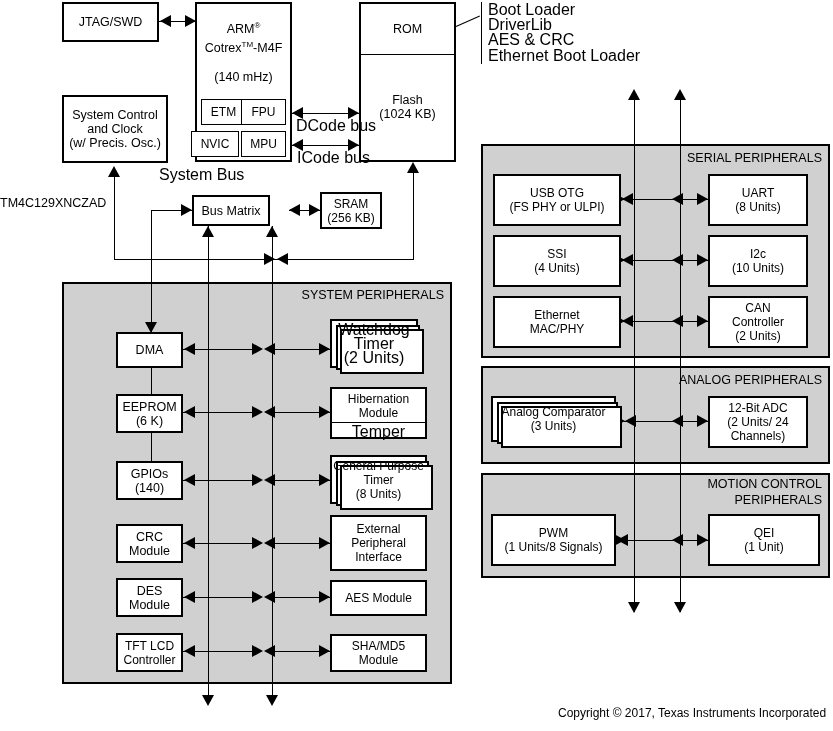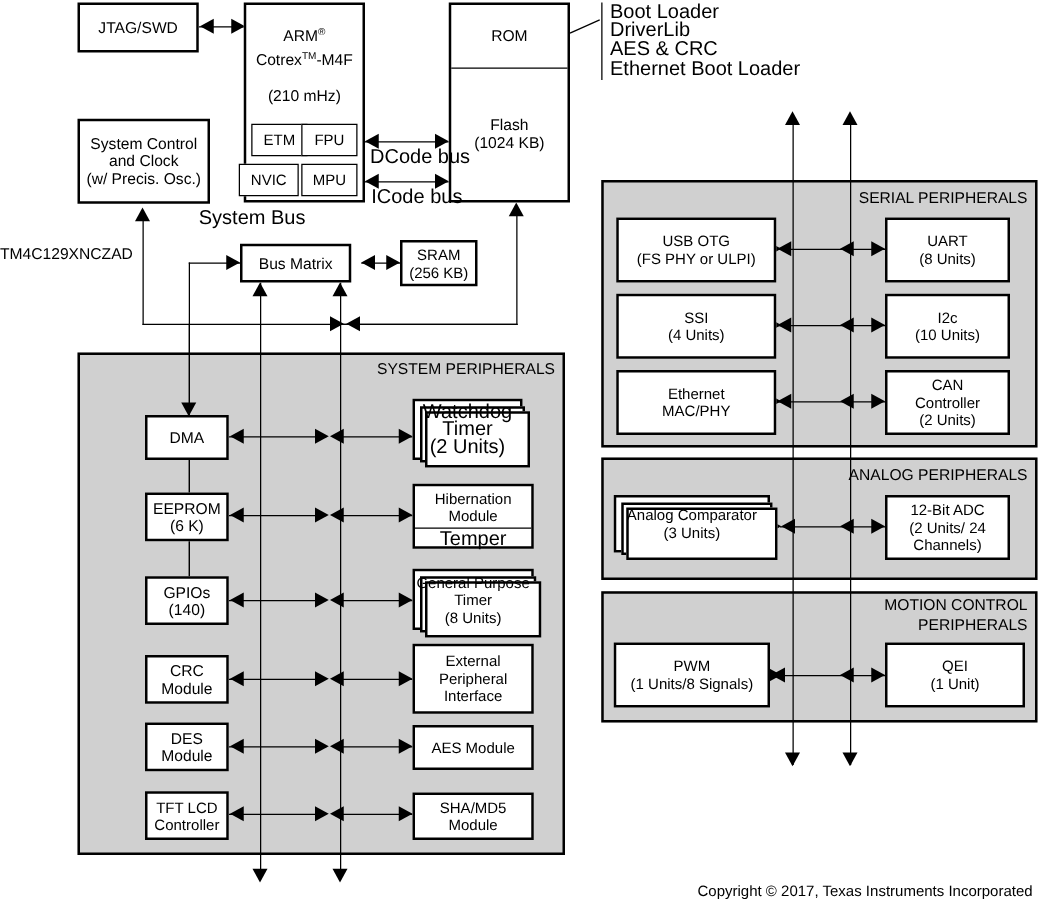--- a/index.html
+++ b/index.html
@@ -135,21 +135,21 @@
 
   <div class="hline" style="left:159px; top:21px; width:37px;"></div>
   <div class="ar left" style="left:160px; top:15px;"></div>
   <div class="ar right" style="left:185px; top:15px;"></div>
 
   <div class="box" style="left:195px; top:2px; width:97px; height:160px; justify-content:flex-start; padding-top:14px;align-items:center;">
     <div style="font-size:12.5px;line-height:15px;">
       <div><span>ARM</span><span class="sup">®</span></div>
       <div><span>Cotrex</span><span class="sup">TM</span><span>-M4F</span></div>
     </div>
-    <div style="margin-top:14px;">(210 mHz)</div>
+    <div style="margin-top:14px;">(140 mHz)</div>
   </div>
 
   <div class="box thin" style="left:201px; top:99px; width:45px; height:26px; font-size:12px; z-index:7;">
     <span>ETM</span>
   </div>
   <div class="box thin" style="left:241px; top:99px; width:45px; height:26px; font-size:12px; z-index:7;">
     <span>FPU</span>
   </div>
   <div class="box thin" style="left:191px; top:131px; width:48px; height:26px; font-size:12px; z-index:7;">
     <span>NVIC</span>
@@ -189,21 +189,21 @@
   <div class="box" style="left:62px; top:95px; width:106px; height:68px; white-space:pre-line;">
     <span>System Control
 and Clock
 (w/ Precis. Osc.)</span>
   </div>
 
   <div class="partlabel" style="left:0px; top:196px;">TM4C129XNCZAD</div>
 
   <div class="lbl" style="left:159px; top:168px;">System Bus</div>
 
-  <div class="box" style="left:192px; top:195px; width:89px; height:31px;">
+  <div class="box" style="left:192px; top:195px; width:78px; height:31px;">
     <span>Bus Matrix</span>
   </div>
 
   <div class="box" style="left:320px; top:192px; width:62px; height:37px; white-space:pre-line; font-size:12px;">
     <span>SRAM
 (256 KB)</span>
   </div>
 
   <div class="hline" style="left:289px; top:210px; width:31px;"></div>
   <div class="ar left" style="left:289px; top:204px;"></div>

